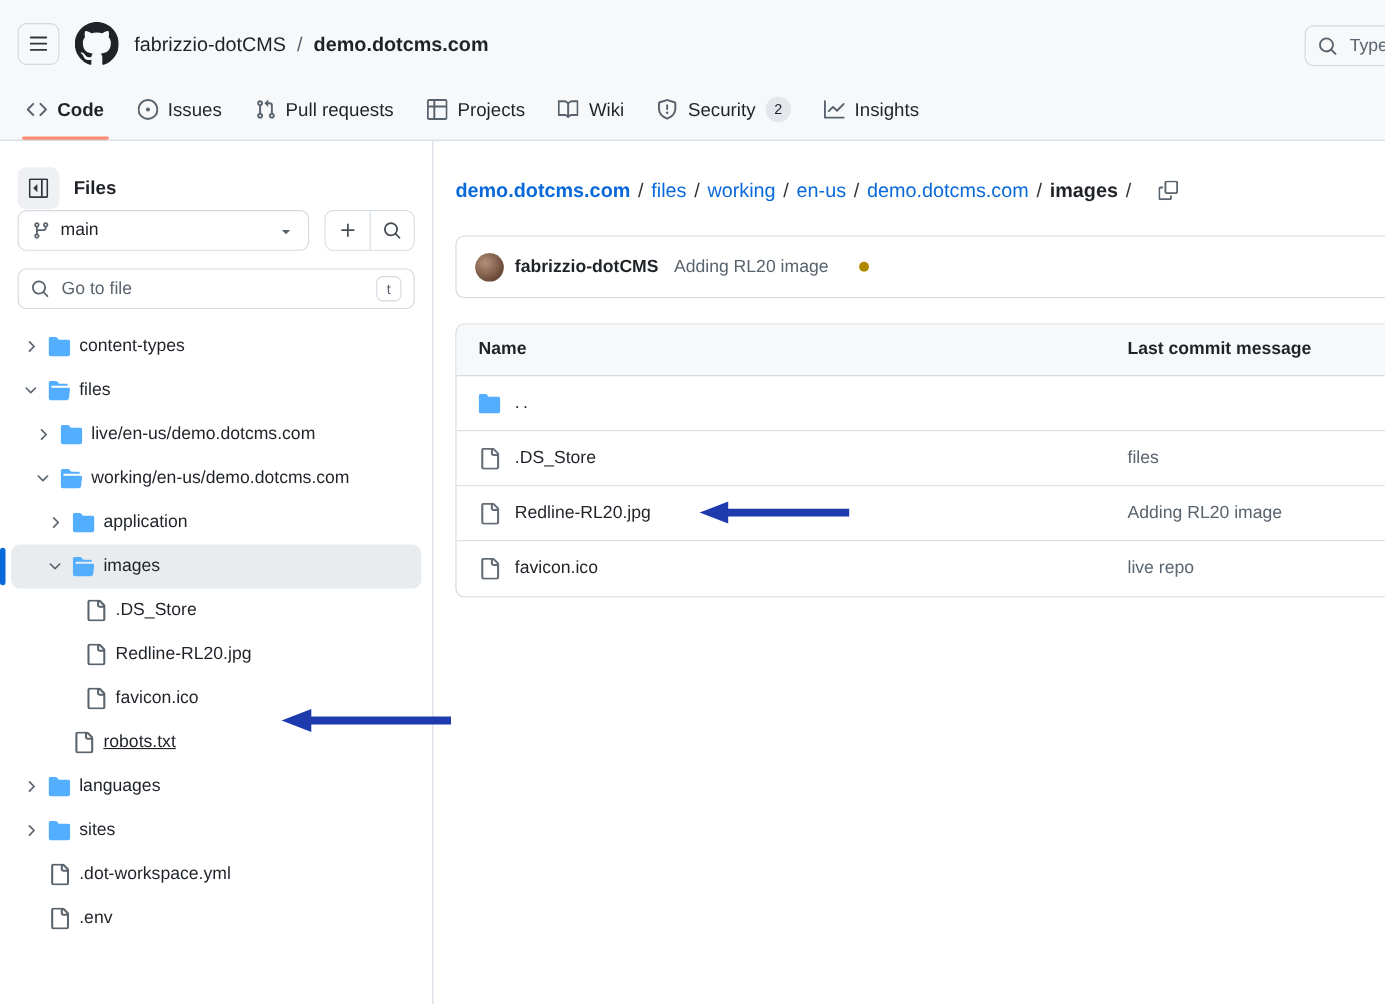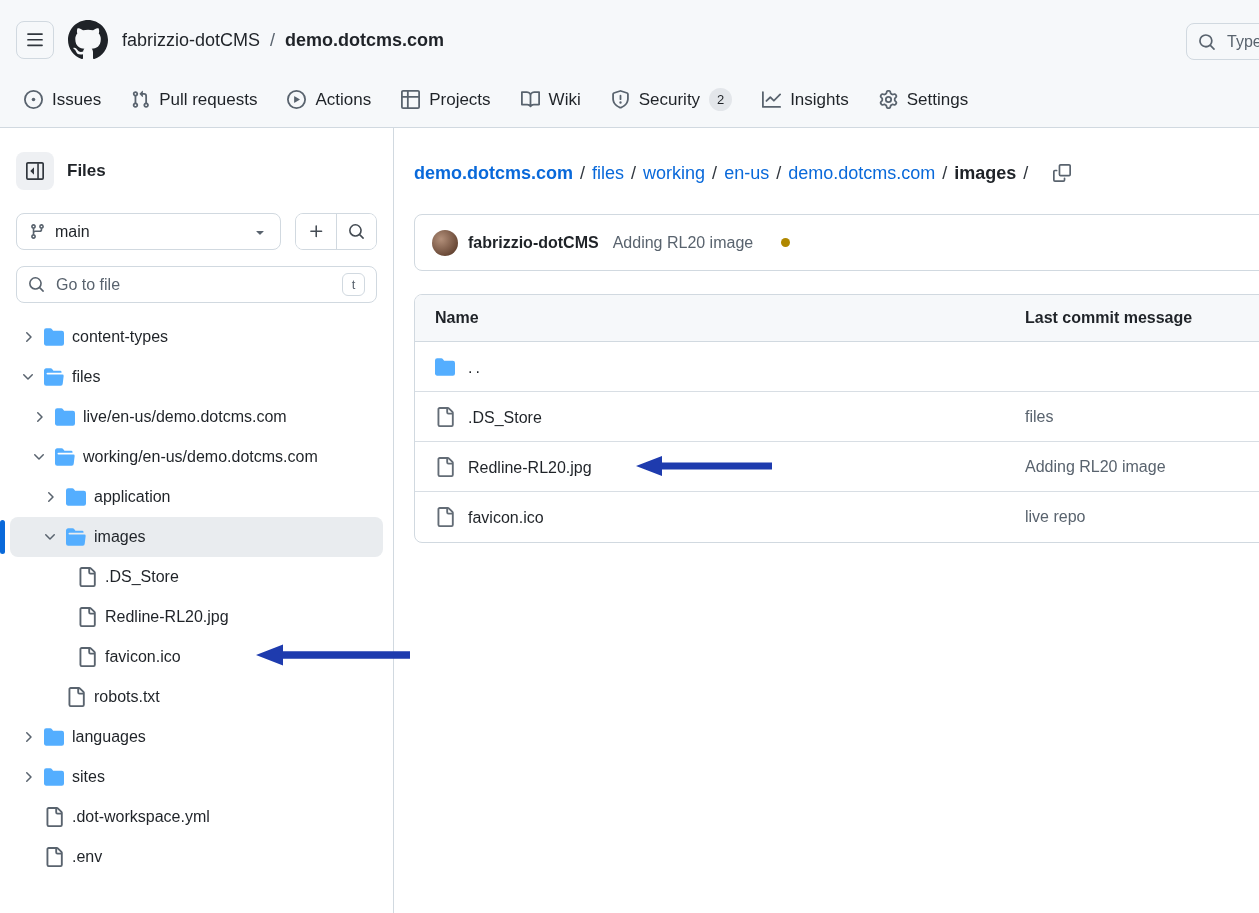--- a/index.html
+++ b/index.html
@@ -33,21 +33,21 @@
 
   
   .content { display:flex; min-height:785px; }
   .sidebar { width:394px; flex:none; border-right:1px solid #d1d9e0; padding-top:23px; }
   .main { width:1000px; flex:none; padding-left:20px; }
 
   
   .files-head { display:flex; align-items:center; gap:13px; padding:0 16px; height:40px; }
   .collapse-btn { width:38px; height:38px; border:none; border-radius:8px; background:#eef0f3; color:#30363d; display:flex; align-items:center; justify-content:center; cursor:pointer; }
   .files-title { font-size:17px; font-weight:700; margin:0; }
-  .branch-row { display:flex; gap:14px; padding:0 16px; margin-top:22px; }
+  .branch-row { display:flex; gap:14px; padding:0 16px; }
   .branch-btn { flex:1; height:37px; border:1px solid #d1d9e0; border-radius:8px; background:#fff; display:flex; align-items:center; gap:9px; padding:0 12px; font-size:16px; cursor:pointer; color:#1f2328; }
   .branch-btn .branch-icon { color:#59636e; }
   .branch-btn .branch-name { font-weight:500; }
   .branch-btn .caret { margin-left:auto; color:#59636e; display:flex; }
   .btn-group { display:flex; border:1px solid #d1d9e0; border-radius:8px; overflow:hidden; height:37px; }
   .btn-group button { width:40px; border:none; background:#fff; display:flex; align-items:center; justify-content:center; color:#454c54; cursor:pointer; }
   .btn-group button + button { border-left:1px solid #d1d9e0; }
   .goto-row { padding:0 16px; margin-top:16px; }
   .goto-box { height:37px; border:1px solid #d1d9e0; border-radius:8px; display:flex; align-items:center; gap:9px; padding:0 11px; color:#59636e; }
   .goto-box input { border:none; outline:none; flex:1; font:inherit; font-size:16px; color:#8b5cf6; background:transparent; min-width:0; }
@@ -74,21 +74,21 @@
   .copy-btn { margin-left:12px; background:none; border:none; color:#59636e; cursor:pointer; width:30px; height:30px; display:flex; align-items:center; justify-content:center; border-radius:6px; }
 
   .commit-bar { margin-top:26px; width:962px; height:57px; border:1px solid #d1d9e0; border-radius:8px; display:flex; align-items:center; padding:0 17px; gap:10px; }
   .avatar { width:26px; height:26px; border-radius:50%; background:radial-gradient(circle at 35% 35%, #b3907a, #6b4a38 70%, #43301f); flex:none; }
   .commit-author { font-weight:700; font-size:16px; color:#1f2328; text-decoration:none; white-space:nowrap; }
   .commit-msg { font-size:16px; color:#59636e; text-decoration:none; margin-left:4px; white-space:nowrap; }
   .status-dot { width:9px; height:9px; border-radius:50%; margin-left:18px; }
 
   .file-table { margin-top:23px; width:962px; border:1px solid #d1d9e0; border-radius:8px; overflow:hidden; }
   .thead { display:flex; align-items:center; height:47px; background:#f6f8fa; border-bottom:1px solid #d1d9e0; }
-  .cell-name { flex:0 0 610px; padding-left:20px; display:flex; align-items:flex-end; gap:13px; min-width:0; }
+  .cell-name { flex:0 0 610px; padding-left:20px; display:flex; align-items:center; gap:13px; min-width:0; }
   .cell-msg { flex:1; font-size:16px; color:#59636e; white-space:nowrap; }
   .thead .col-label { font-size:16px; font-weight:700; color:#1f2328; }
   .trow { display:flex; align-items:center; height:50px; border-bottom:1px solid #d8dee4; }
   .trow:last-child { border-bottom:none; }
   .row-icon { width:20px; height:20px; }
   .row-icon.folder { color:#54aeff; }
   .row-icon.file { color:#636c76; }
   .file-link { color:#1f2328; text-decoration:none; font-size:16px; white-space:nowrap; }
   .file-link.updir { letter-spacing:3px; }
 
@@ -189,39 +189,39 @@
   </div>
   <div class="header-search">
     <svg class="icon" width="18" height="18">
         <use href="#i-search"></use>
       </svg>
     <input type="text" placeholder="Type" style="">
   </div>
 </header>
 
 <nav class="app-nav" id="repo-nav">
+    <a href="#" class="nav-tab active">
+    <svg class="icon nav-icon" width="19" height="19">
+        <use href="#i-code"></use>
+      </svg>
+    <span class="nav-label">Code</span>
+
+  </a>
     <a href="#" class="nav-tab">
     <svg class="icon nav-icon" width="19" height="19">
         <use href="#i-issue-opened"></use>
       </svg>
     <span class="nav-label">Issues</span>
 
   </a>
     <a href="#" class="nav-tab">
     <svg class="icon nav-icon" width="19" height="19">
         <use href="#i-git-pull-request"></use>
       </svg>
     <span class="nav-label">Pull requests</span>
-
-  </a>
-    <a href="#" class="nav-tab">
-    <svg class="icon nav-icon" width="19" height="19">
-        <use href="#i-play"></use>
-      </svg>
-    <span class="nav-label">Actions</span>
 
   </a>
     <a href="#" class="nav-tab">
     <svg class="icon nav-icon" width="19" height="19">
         <use href="#i-table"></use>
       </svg>
     <span class="nav-label">Projects</span>
 
   </a>
     <a href="#" class="nav-tab">
@@ -236,27 +236,20 @@
         <use href="#i-shield"></use>
       </svg>
     <span class="nav-label">Security</span>
     <span class="nav-badge">2</span>
   </a>
     <a href="#" class="nav-tab">
     <svg class="icon nav-icon" width="19" height="19">
         <use href="#i-graph"></use>
       </svg>
     <span class="nav-label">Insights</span>
-
-  </a>
-    <a href="#" class="nav-tab">
-    <svg class="icon nav-icon" width="19" height="19">
-        <use href="#i-gear"></use>
-      </svg>
-    <span class="nav-label">Settings</span>
 
   </a>
   </nav>
 
 <div class="content">
 
   <aside class="sidebar">
     <div class="files-head">
       <button class="collapse-btn">
         <svg class="icon" width="18" height="18">
@@ -389,21 +382,21 @@
     </div>
         <div class="tree-row" style="padding-left: 43px;">
       <span class="chev">
         
       </span>
       <svg class="icon tree-icon file">
             <use href="#i-file"></use>
           </svg>
       <span class="tree-label">favicon.ico</span>
     </div>
-        <div class="tree-row" style="padding-left: 32px;">
+        <div class="tree-row" style="padding-left: 32px; text-decoration: underline;">
       <span class="chev">
         
       </span>
       <svg class="icon tree-icon file">
             <use href="#i-file"></use>
           </svg>
       <span class="tree-label">robots.txt</span>
     </div>
         <div class="tree-row" style="padding-left: 10px;">
       <span class="chev">

